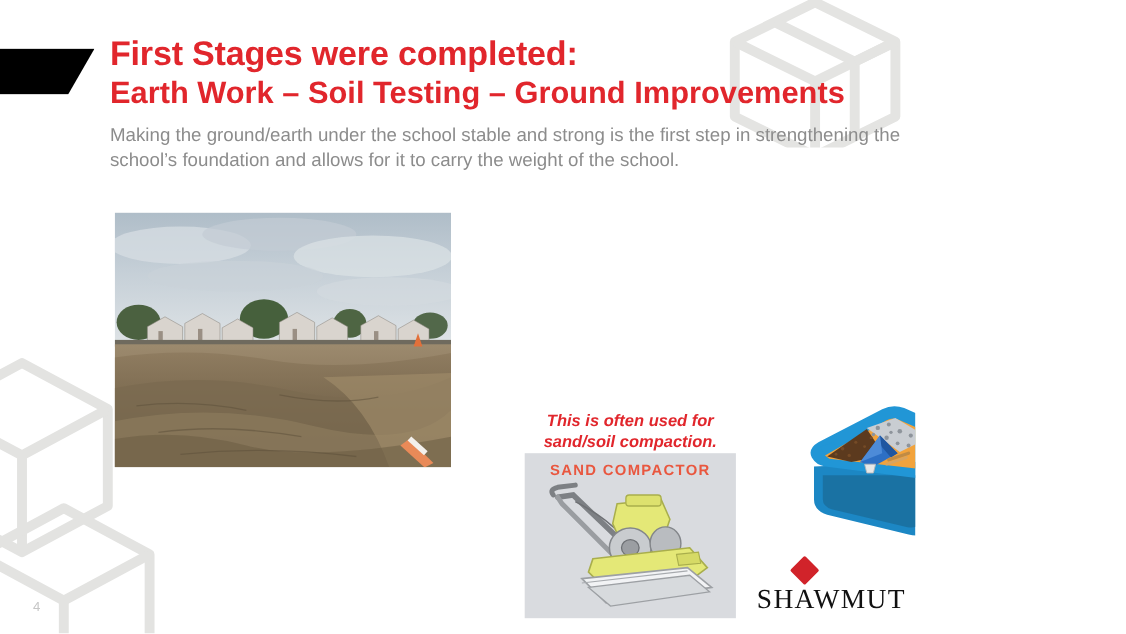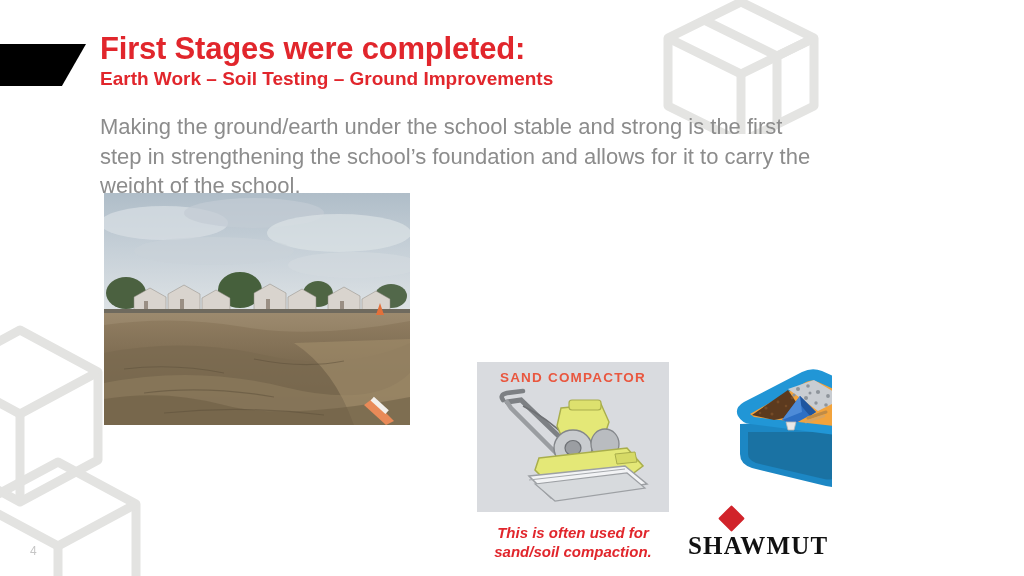--- a/index.html
+++ b/index.html
@@ -34,32 +34,32 @@
   #slide-title {
     color: #E1262C;
     font-size: 31px;
     font-weight: bold;
     letter-spacing: -0.2px;
     line-height: 1.12;
     white-space: nowrap;
   }
   #slide-subtitle {
     color: #E1262C;
-    font-size: 19px;
+    font-size: 28px;
     font-weight: bold;
     line-height: 1.2;
     margin-top: 1px;
     white-space: nowrap;
   }
   #intro-text {
     position: absolute;
     left: 100px; top: 112px;
     width: 720px;
     color: #8C8C8C;
-    font-size: 22px;
+    font-size: 17px;
     line-height: 1.35;
   }
 
   
   #body-copy {
     position: absolute;
     left: 429px; top: 173px;
     width: 432px;
     color: #9A9A9A;
     font-size: 14.6px;
@@ -122,21 +122,21 @@
   #brand-diamond {
     width: 19px; height: 19px;
     background: #D1232A;
     transform: rotate(45deg);
     margin: 0 auto 5px 34px;
     border-radius: 1.5px;
   }
   #brand-wordmark {
     font-family: "Liberation Serif", serif;
     font-size: 25px;
-    font-weight: bold;
+    font-weight: normal;
     letter-spacing: 1.2px;
     color: #111111;
     line-height: 1;
   }
 </style>
 </head>
 <body>
 
 <div id="slide">
 
@@ -239,20 +239,24 @@
 
       <g>
         <path d="M276 110 L280 122 L272 122 Z" fill="#E2703A"></path>
         <path d="M268 206 L290 228 L282 232 L260 212 Z" fill="#E98A58"></path>
         <rect x="266" y="210" width="20" height="5" transform="rotate(42 276 212)" fill="#F3F0EC"></rect>
       </g>
     </svg>
   </div>
 
   <div id="compactor-figure">
+    <div id="compactor-caption">
+      <div>This is often used for</div>
+      <div>sand/soil compaction.</div>
+    </div>
     <div id="compactor-image">
       <div id="compactor-label">SAND COMPACTOR</div>
       <svg viewBox="0 0 192 150">
 
         <path d="M30 40 L44 38 L92 84" stroke="#7D8084" stroke-width="5" fill="none" stroke-linecap="round"></path>
         <path d="M30 40 L34 46 L80 92" stroke="#9A9DA1" stroke-width="4.5" fill="none" stroke-linecap="round"></path>
         <path d="M26 38 Q22 33 30 31 L46 29" stroke="#7D8084" stroke-width="4.5" fill="none" stroke-linecap="round"></path>
         <path d="M46 44 Q70 56 88 74" stroke="#6E7074" stroke-width="1.4" fill="none"></path>
 
         <path d="M84 46 L124 42 L132 60 L126 78 L88 82 L80 64 Z" fill="#E4E877" stroke="#A9AE4C" stroke-width="1.4"></path>
@@ -262,24 +266,20 @@
         <ellipse cx="96" cy="86" rx="8" ry="7.5" fill="#9B9EA2" stroke="#6E7175" stroke-width="1.2"></ellipse>
         <ellipse cx="128" cy="82" rx="14" ry="15" fill="#B9BCC0" stroke="#83868A" stroke-width="1.3"></ellipse>
 
         <path d="M62 96 L150 86 L166 104 L150 116 L74 124 L58 108 Z" fill="#E4E877" stroke="#A9AE4C" stroke-width="1.5"></path>
         <path d="M138 92 L158 90 L160 100 L140 102 Z" fill="#D6DA66" stroke="#A9AE4C" stroke-width="1"></path>
 
         <path d="M52 114 L148 104 L170 122 L74 136 Z" fill="#F2F3F5" stroke="#9DA0A4" stroke-width="1.5"></path>
         <path d="M58 122 L150 111 L168 126 L78 139 Z" fill="#D7DADD" stroke="#9DA0A4" stroke-width="1.2"></path>
         <path d="M52 118 L148 107" stroke="#A7AAAE" stroke-width="1"></path>
       </svg>
-    </div>
-    <div id="compactor-caption">
-      <div>This is often used for</div>
-      <div>sand/soil compaction.</div>
     </div>
   </div>
 
   <div id="sandbox-clipart">
     <svg viewBox="0 0 166 128">
 
       <path d="M18 62 L18 92 Q18 102 30 106 L104 124 Q116 127 126 120 L152 100 Q158 95 158 86 L158 56 Z" fill="#1C87C4"></path>
       <path d="M26 70 L26 92 Q26 98 34 101 L102 117 Q110 119 116 114 L140 96 L140 70 Z" fill="#1A6E9E" opacity="0.85"></path>
 
       <path d="M16 54 Q12 46 22 40 L80 10 Q90 5 100 9 L156 34 Q166 39 160 48 L130 70 Q124 75 114 73 L28 62 Q20 61 16 54 Z" fill="#2196D6"></path>

